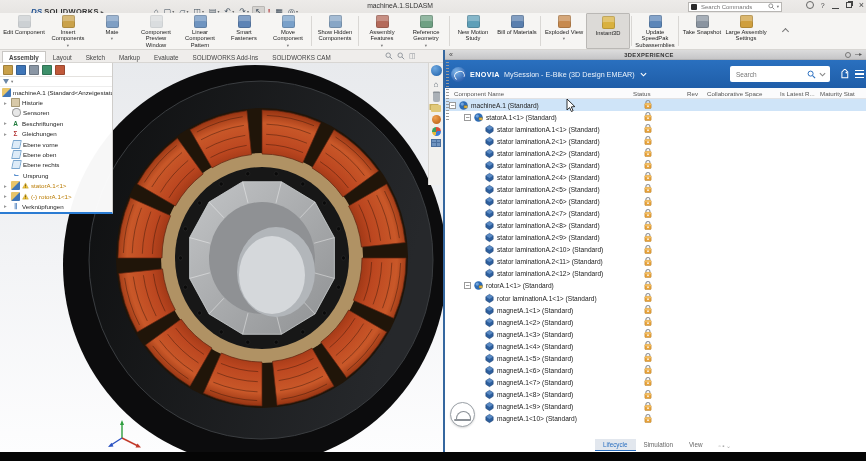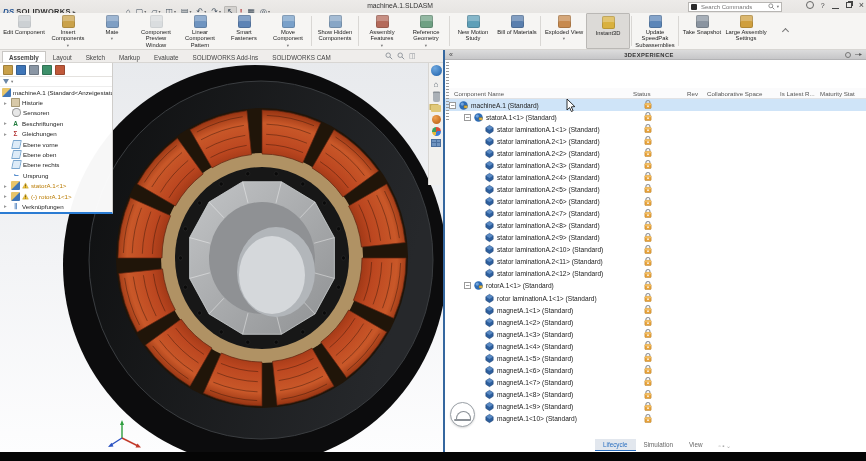--- a/index.html
+++ b/index.html
@@ -1,20 +1,20 @@
 <!DOCTYPE html>
 <html><head>
 <meta charset="utf-8">
 <style>
   html,body{margin:0;padding:0;background:#777;}
   *{box-sizing:border-box;font-family:"Liberation Sans","DejaVu Sans",sans-serif;}
   #app{position:relative;width:866px;height:461px;background:#fff;overflow:hidden;font-size:7px;color:#222;}
 
   
-  .titlebar{position:absolute;left:0;top:0;width:866px;height:24px;background:linear-gradient(#edebe9,#e2e0dd);display:flex;border-bottom:1px solid #d7d5d2;}
+  .titlebar{position:absolute;left:0;top:0;width:866px;height:24px;background:linear-gradient(#edebe9,#e2e0dd);display:flex;border-bottom:1px solid #d7d5d2;padding-left:28px;}
   .brand{display:flex;align-items:center;margin-left:3px;gap:2px;}
   .ds-logo{font-weight:bold;font-style:italic;color:#1d4f91;font-size:8px;}
   .sw-name{font-weight:bold;color:#333;font-size:7.5px;letter-spacing:.3px;}
   .brand-arrow{color:#555;font-size:6px;}
   .qat{display:flex;align-items:center;margin-left:48px;gap:1px;}
   .qat-btn{display:flex;align-items:center;padding:0 2px;height:11px;border-radius:1px;color:#3c4a58;font-size:8px;line-height:8px;}
   .qat-btn .dd{font-size:4px;color:#666;margin-left:1px;}
   .qat-btn.pressed{background:#d4d2cf;border:1px solid #b9b7b4;}
   .qat-btn.red{color:#b03030;font-weight:bold;}
   .win-title{position:absolute;left:400px;top:2px;transform:translateX(-50%);font-size:6.8px;color:#333;}
@@ -761,20 +761,45 @@
     </div>
 
   <div class="rpanel">
     <div class="dx-titlebar">
       <span class="dx-chev">«</span>
       <span class="dx-title">3DEXPERIENCE</span>
       <span class="dx-circ"></span>
       <span class="dx-pin"></span>
     </div>
 
+    <div class="en-header">
+      <span class="en-logo"></span>
+      <span class="en-brand">ENOVIA</span>
+      <span class="en-session">MySession - E-Bike (3D Design EMEAR)</span>
+      <svg class="chev-w" width="7" height="7" style="color:#fff">
+          <use href="#sym-chevdn"></use>
+        </svg>
+      <div class="en-search">
+        <input placeholder="Search" style="">
+        <svg width="9" height="9" style="color:#2a6fc0">
+            <use href="#sym-mag"></use>
+          </svg>
+        <svg width="7" height="7" style="color:#888">
+            <use href="#sym-chevdn"></use>
+          </svg>
+      </div>
+      <svg class="tag-ic" width="11" height="11">
+          <use href="#sym-tag"></use>
+        </svg>
+      <span class="burger">
+          <i></i>
+          <i></i>
+          <i></i>
+        </span>
+    </div>
 
     <div class="col-head">
 
         <span class="c0"><i style="font-style:normal">Component Name</i></span>
 
         <span class="c1"><i style="font-style:normal">Status</i></span>
 
         <span class="c2"><i style="font-style:normal">Rev</i></span>
 
         <span class="c3"><i style="font-style:normal">Collaborative Space</i></span>

